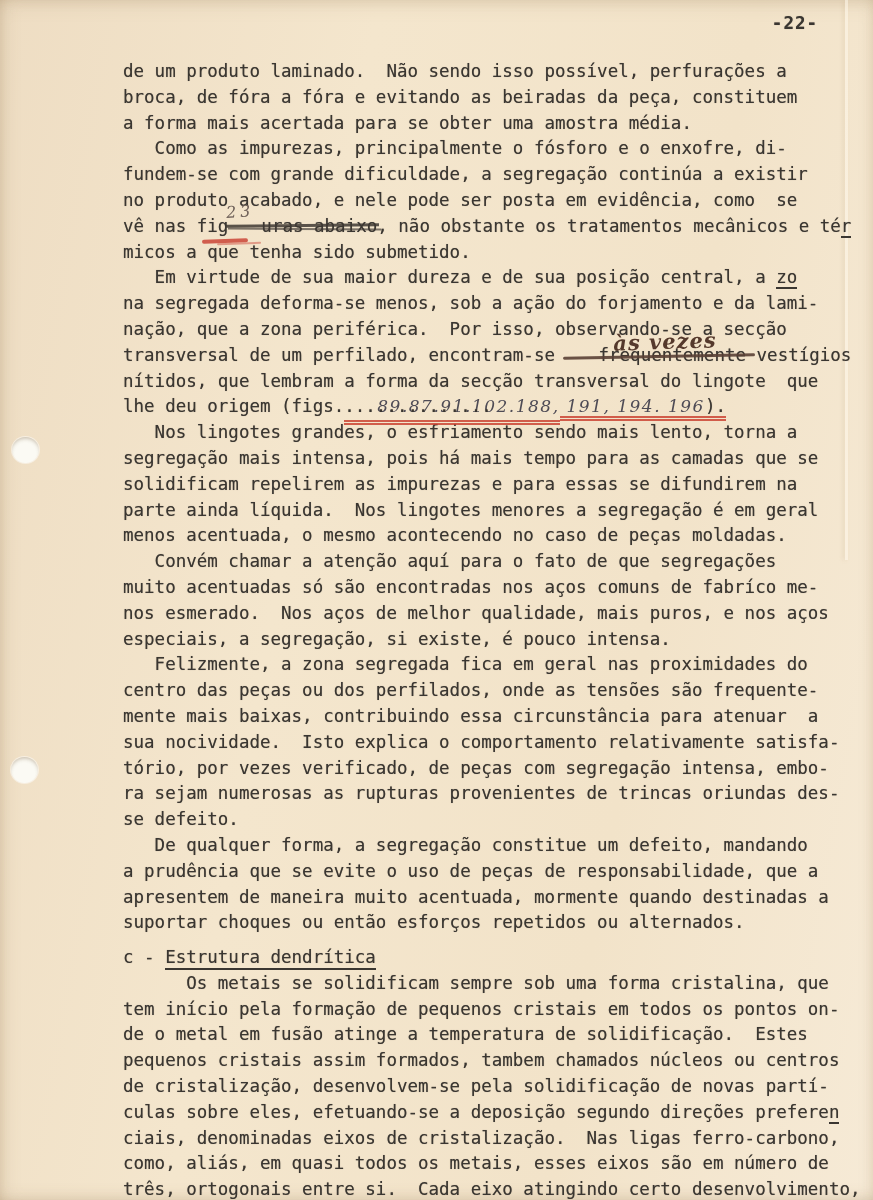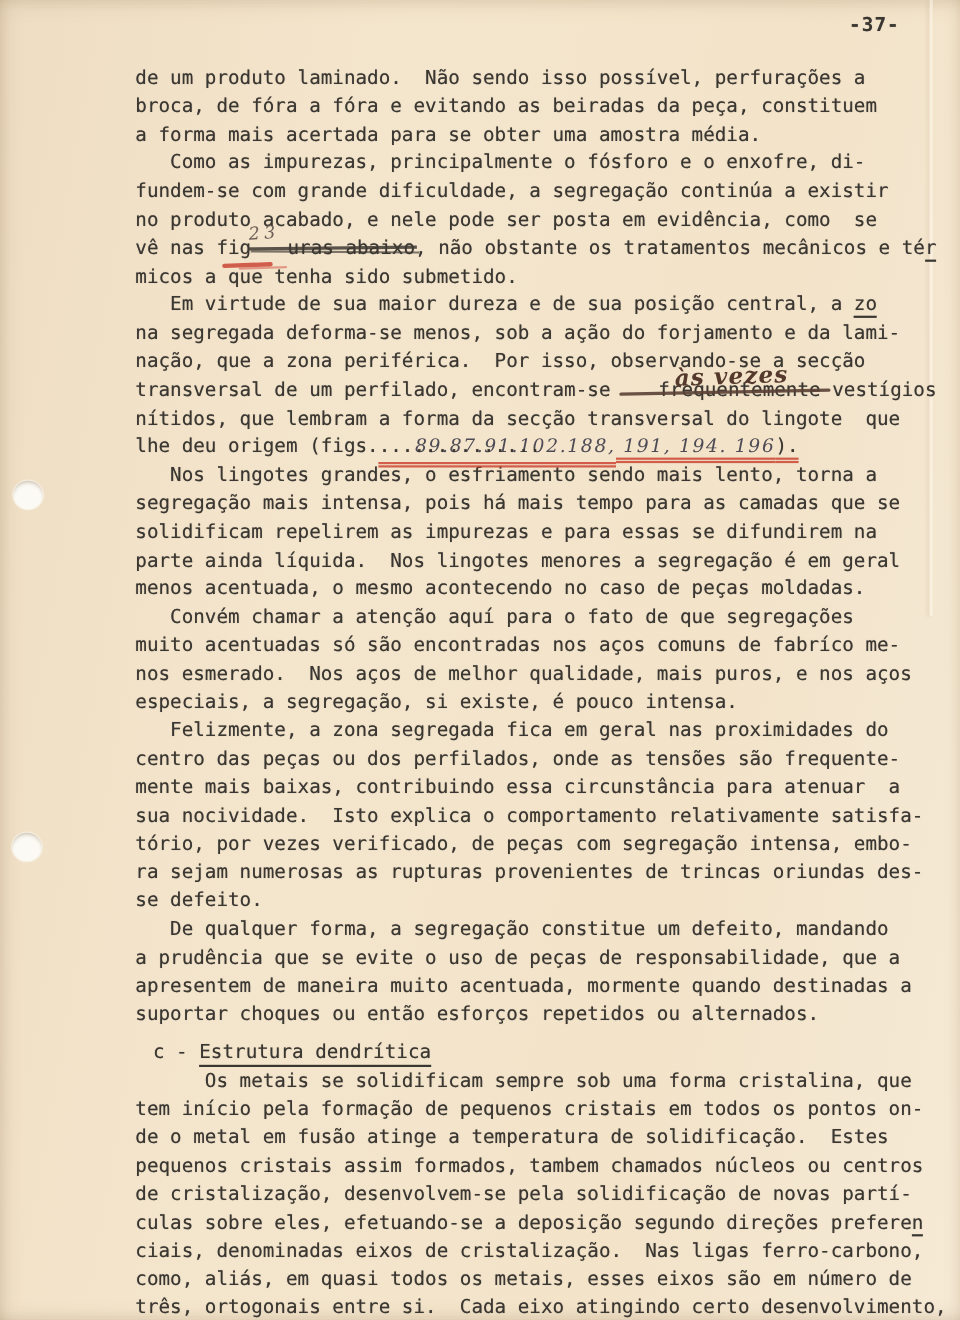--- a/index.html
+++ b/index.html
@@ -32,21 +32,21 @@
     position:absolute;top:13px;right:55px;
     font-size:17.5px;letter-spacing:1px;font-weight:bold;
     text-shadow:0 0 .7px rgba(60,54,48,.55);
   }
   .text-block{
     position:absolute;left:123px;top:59px;width:740px;
     font-size:17.5px;line-height:25.8px;white-space:pre;
     text-shadow:0 0 .7px rgba(60,54,48,.55);
   }
   .line{height:25.8px;}
-  .heading-line{margin-top:9px;margin-left:16px;}
+  .heading-line{margin-top:9px;}
   .rel{position:relative;display:inline-block;padding-left:33px;}
   .u2{border-bottom:2.5px solid #3a3631;padding-bottom:.5px;}
   .uline{border-bottom:2.2px solid #3a3631;}
   
   .strike1{position:relative;display:inline-block;}
   .strike1::before{content:"";position:absolute;left:-2px;right:-2px;top:10px;height:2.8px;
     background:rgba(62,56,50,.85);transform:rotate(-.6deg);}
   .strike1::after{content:"";position:absolute;left:0;right:-4px;top:14px;height:2.4px;
     background:rgba(62,56,50,.65);transform:rotate(.4deg);}
   
@@ -74,15 +74,15 @@
     background:#cc4638;opacity:.85;transform:rotate(-2deg);border-radius:2px;
     box-shadow:14px 3px 0 -1px rgba(204,70,56,.55);}
 </style>
 </head>
 <body>
 
 <div class="page">
   <div class="crease"></div>
   <div class="hole hole-1"></div>
   <div class="hole hole-2"></div>
-  <div class="page-number">-37-</div>
+  <div class="page-number">-22-</div>
   <div class="text-block"><div class="line"><span>de um produto laminado.  Não sendo isso possível, perfurações a</span></div><div class="line"><span>broca, de fóra a fóra e evitando as beiradas da peça, constituem</span></div><div class="line"><span>a forma mais acertada para se obter uma amostra média.</span></div><div class="line"><span>   Como as impurezas, principalmente o fósforo e o enxofre, di-</span></div><div class="line"><span>fundem-se com grande dificuldade, a segregação continúa a existir</span></div><div class="line"><span>no produto acabado, e nele pode ser posta em evidência, como  se</span></div><div class="line"><span>vê nas fig</span><span class="strike1 rel">uras abaixo<span class="scribble"></span><span class="note note-23">23</span></span><span>, não obstante os tratamentos mecânicos e té</span><span class="uline">r</span></div><div class="line"><span>micos a que tenha sido submetido.</span></div><div class="line"><span>   Em virtude de sua maior dureza e de sua posição central, a </span><span class="uline">zo</span></div><div class="line"><span>na segregada deforma-se menos, sob a ação do forjamento e da lami-</span></div><div class="line"><span>nação, que a zona periférica.  Por isso, observando-se a secção</span></div><div class="line"><span>transversal de um perfilado, encontram-se </span><span class="strike2 rel">frequentemente<span class="note note-vezes">às vezes</span></span><span> vestígios</span></div><div class="line"><span>nítidos, que lembram a forma da secção transversal do lingote  que</span></div><div class="line"><span>lhe deu origem (figs.</span><span class="hand overdots red-ul rel">89.87.91.102.188,<span class="dots">..............</span></span><span class="hand red-ul"> 191, 194. 196</span><span class="red-ul">).</span></div><div class="line"><span>   Nos lingotes grandes, o esfriamento sendo mais lento, torna a</span></div><div class="line"><span>segregação mais intensa, pois há mais tempo para as camadas que se</span></div><div class="line"><span>solidificam repelirem as impurezas e para essas se difundirem na</span></div><div class="line"><span>parte ainda líquida.  Nos lingotes menores a segregação é em geral</span></div><div class="line"><span>menos acentuada, o mesmo acontecendo no caso de peças moldadas.</span></div><div class="line"><span>   Convém chamar a atenção aquí para o fato de que segregações</span></div><div class="line"><span>muito acentuadas só são encontradas nos aços comuns de fabríco me-</span></div><div class="line"><span>nos esmerado.  Nos aços de melhor qualidade, mais puros, e nos aços</span></div><div class="line"><span>especiais, a segregação, si existe, é pouco intensa.</span></div><div class="line"><span>   Felizmente, a zona segregada fica em geral nas proximidades do</span></div><div class="line"><span>centro das peças ou dos perfilados, onde as tensões são frequente-</span></div><div class="line"><span>mente mais baixas, contribuindo essa circunstância para atenuar  a</span></div><div class="line"><span>sua nocividade.  Isto explica o comportamento relativamente satisfa-</span></div><div class="line"><span>tório, por vezes verificado, de peças com segregação intensa, embo-</span></div><div class="line"><span>ra sejam numerosas as rupturas provenientes de trincas oriundas des-</span></div><div class="line"><span>se defeito.</span></div><div class="line"><span>   De qualquer forma, a segregação constitue um defeito, mandando</span></div><div class="line"><span>a prudência que se evite o uso de peças de responsabilidade, que a</span></div><div class="line"><span>apresentem de maneira muito acentuada, mormente quando destinadas a</span></div><div class="line"><span>suportar choques ou então esforços repetidos ou alternados.</span></div><div class="line heading-line"><span>c - </span><span class="u2">Estrutura dendrítica</span></div><div class="line"><span>      Os metais se solidificam sempre sob uma forma cristalina, que</span></div><div class="line"><span>tem início pela formação de pequenos cristais em todos os pontos on-</span></div><div class="line"><span>de o metal em fusão atinge a temperatura de solidificação.  Estes</span></div><div class="line"><span>pequenos cristais assim formados, tambem chamados núcleos ou centros</span></div><div class="line"><span>de cristalização, desenvolvem-se pela solidificação de novas partí-</span></div><div class="line"><span>culas sobre eles, efetuando-se a deposição segundo direções prefere</span><span class="uline">n</span></div><div class="line"><span>ciais, denominadas eixos de cristalização.  Nas ligas ferro-carbono,</span></div><div class="line"><span>como, aliás, em quasi todos os metais, esses eixos são em número de</span></div><div class="line"><span>três, ortogonais entre si.  Cada eixo atingindo certo desenvolvimento,</span></div></div>
 </div>
 
 </body></html>

